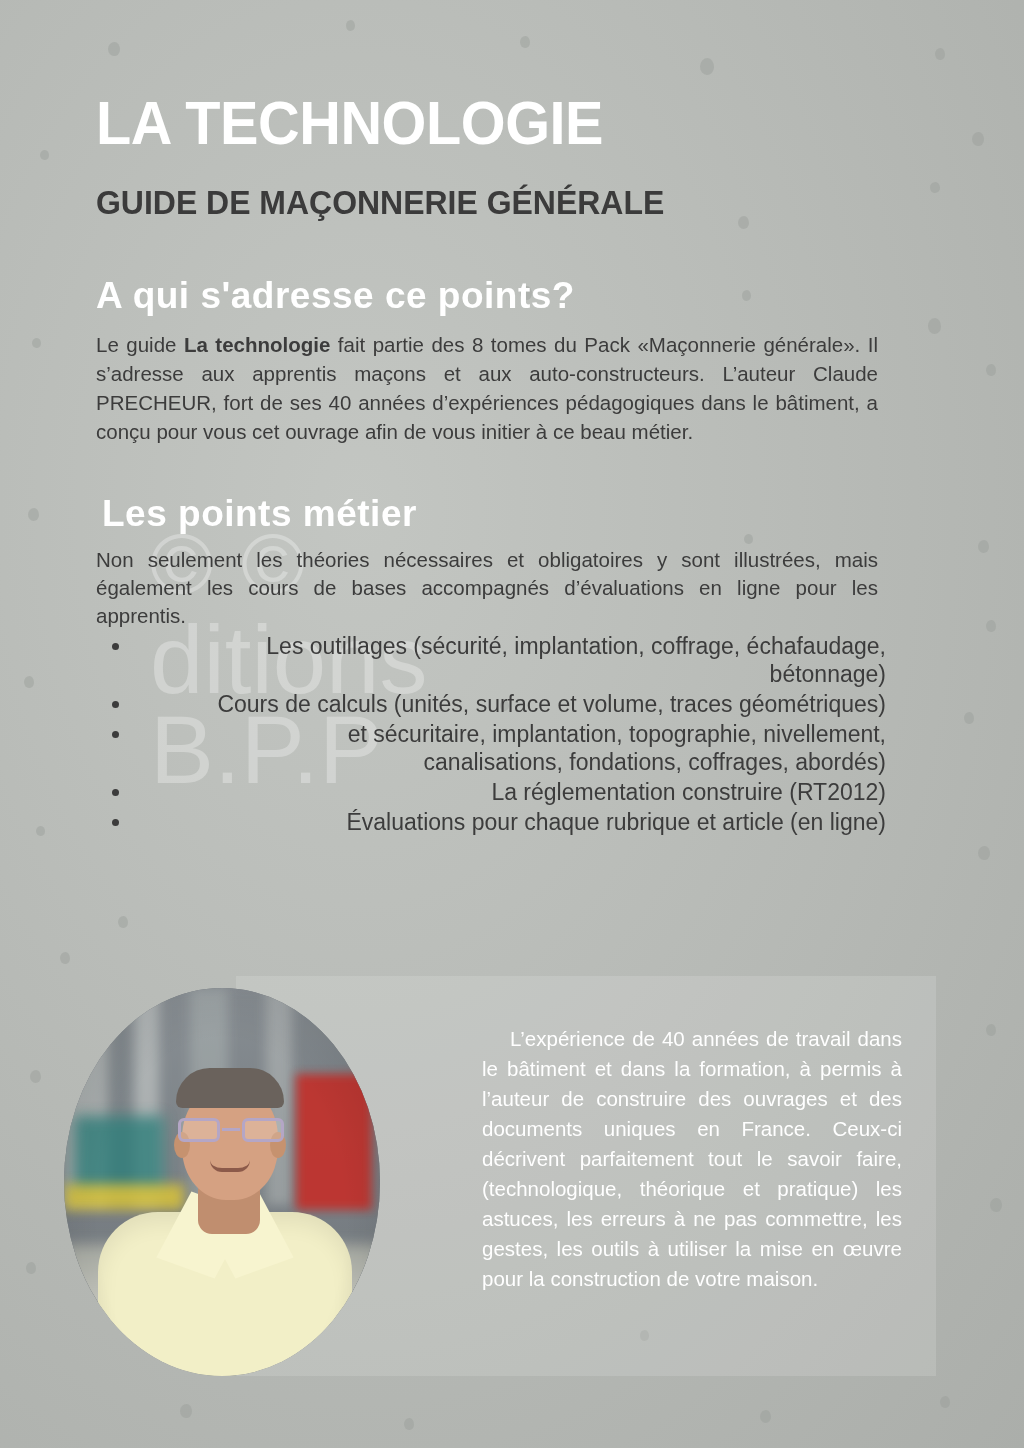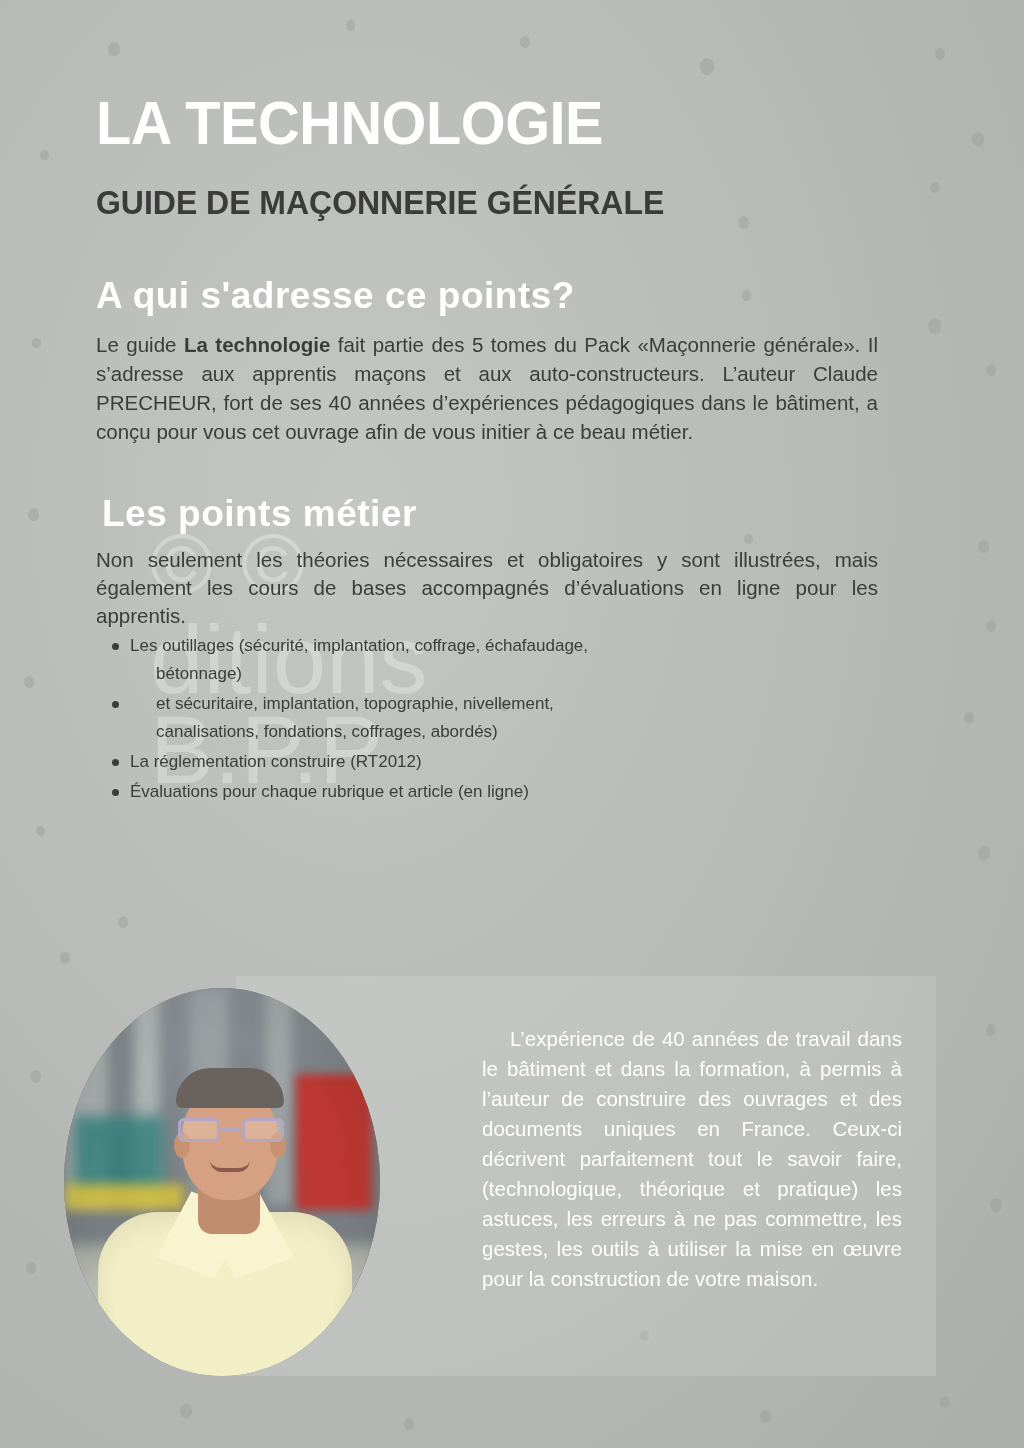--- a/index.html
+++ b/index.html
@@ -115,22 +115,23 @@
     margin: 12px 0 0 0;
     width: 782px;
     text-align: justify;
   }
 
   ul.points {
     margin: 2px 0 0 0;
     padding: 0;
     list-style: none;
     color: #3c3c3c;
-    font-size: 17px;
+    font-size: 23px;
     line-height: 28px;
+    text-align: right;
   }
   ul.points > li {
     position: relative;
     padding-left: 34px;
     margin-top: 2px;
     width: 790px;
   }
   ul.points > li::before {
     content: "";
     position: absolute;
@@ -358,29 +359,32 @@
     <div class="wm-line2">ditions</div>
     <div class="wm-line3">B.P.P</div>
   </div>
 
   <div id="content">
 
     <div class="title">LA TECHNOLOGIE</div>
     <div class="subtitle">GUIDE DE MAÇONNERIE GÉNÉRALE</div>
 
     <h2 class="section" id="sec1">A qui s'adresse ce points?</h2>
-    <p class="body"><span>Le guide </span><b>La technologie</b><span> fait partie des 5 tomes du Pack «Maçonnerie générale». Il s’adresse aux apprentis maçons et aux auto-constructeurs. L’auteur Claude PRECHEUR, fort de ses 40 années d’expériences pédagogiques dans le bâtiment, a conçu pour vous cet ouvrage afin de vous initier à ce beau métier.</span></p>
+    <p class="body"><span>Le guide </span><b>La technologie</b><span> fait partie des 8 tomes du Pack «Maçonnerie générale». Il s’adresse aux apprentis maçons et aux auto-constructeurs. L’auteur Claude PRECHEUR, fort de ses 40 années d’expériences pédagogiques dans le bâtiment, a conçu pour vous cet ouvrage afin de vous initier à ce beau métier.</span></p>
 
     <h2 class="section" id="sec2">Les points métier</h2>
     <p class="body2">Non seulement les théories nécessaires et obligatoires y sont illustrées, mais également les cours de bases accompagnés d’évaluations en ligne pour les apprentis.</p>
 
     <ul class="points">
       <li>
         <span>Les outillages (sécurité, implantation, coffrage, échafaudage,</span>
         <span class="cont">bétonnage)</span>
+      </li>
+      <li>
+        <span>Cours de calculs (unités, surface et volume, traces géométriques)</span>
       </li>
       <li>
         <span class="cont">et sécuritaire,  implantation, topographie, nivellement,</span>
         <span class="cont">canalisations, fondations, coffrages, abordés)</span>
       </li>
       <li>
         <span>La réglementation construire (RT2012)</span>
       </li>
       <li>
         <span>Évaluations pour chaque rubrique et article (en ligne)</span>

